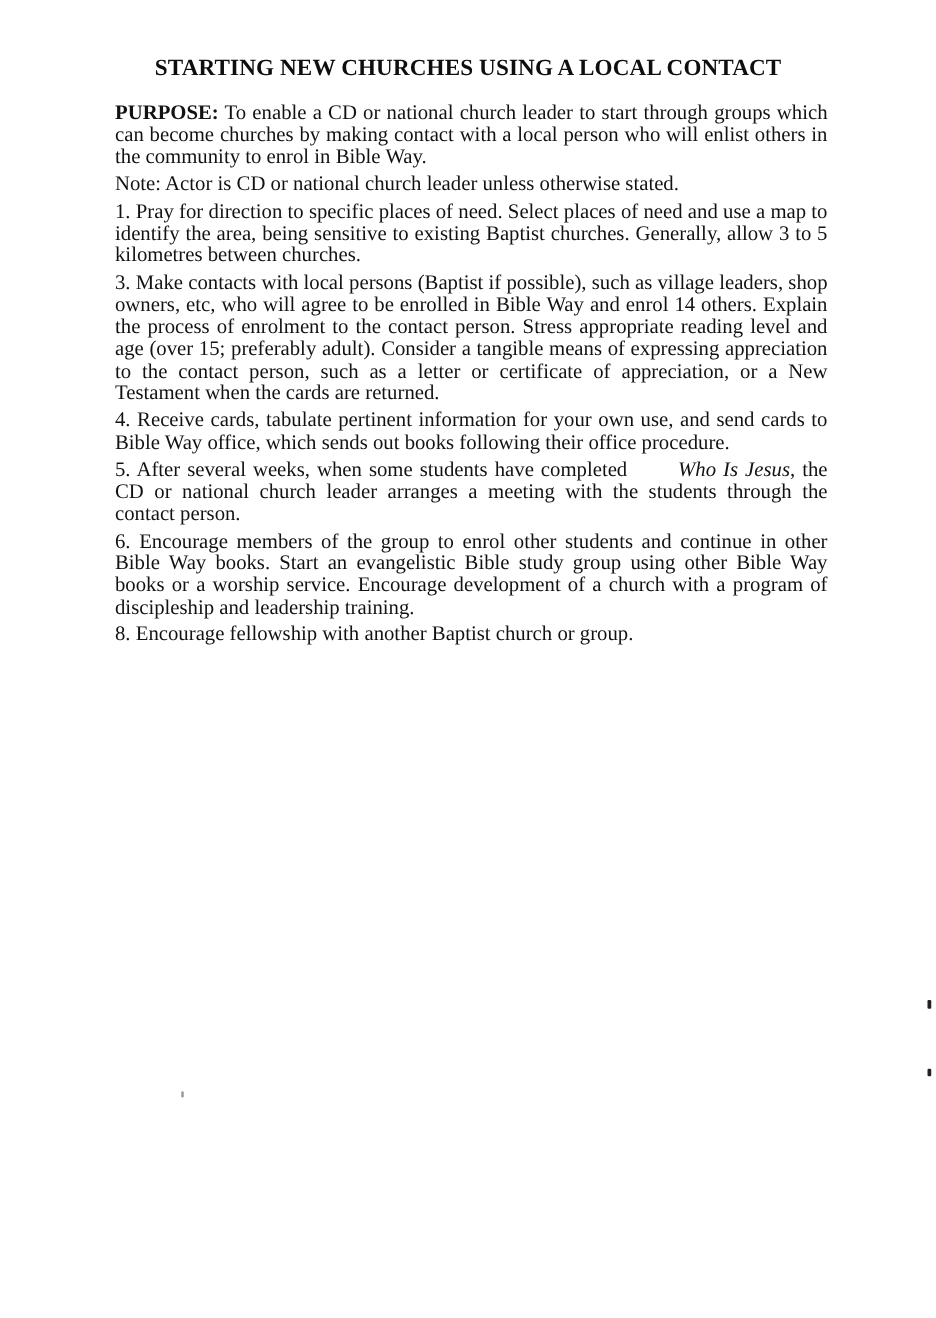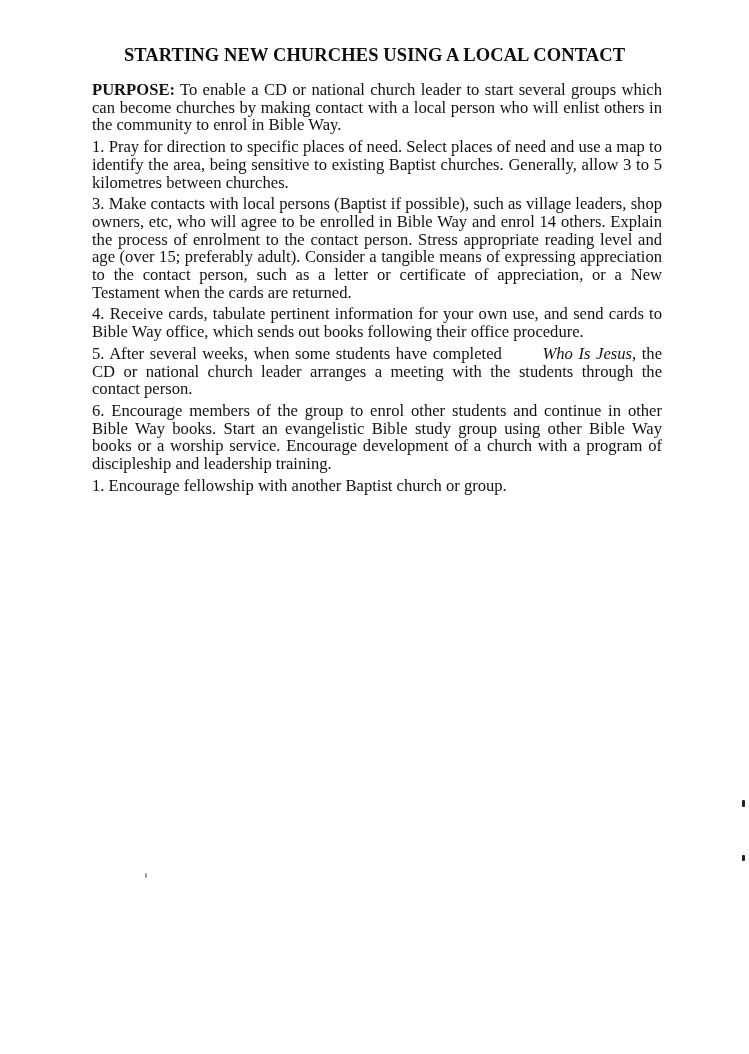--- a/index.html
+++ b/index.html
@@ -78,36 +78,37 @@
   .speck-3 { top: 873px; left: 145px; width: 2px; height: 5px; background: #9a9a9a; }
 </style>
 </head>
 <body>
 
 <div class="page">
 
   <h1 class="title">STARTING NEW CHURCHES USING A LOCAL CONTACT</h1>
 
   <div class="content">
-    <p><b>PURPOSE:</b><span> To enable a CD or national church leader to start several groups which can become churches by making contact with a local person who will enlist others in the community to enrol in Bible Way.</span></p>
+    <p><b>PURPOSE:</b><span> To enable a CD or national church leader to start through groups which can become churches by making contact with a local person who will enlist others in the community to enrol in Bible Way.</span></p>
 
+    <p>Note: Actor is CD or national church leader unless otherwise stated.</p>
 
     <p>1. Pray for direction to specific places of need. Select places of need and use a map to identify the area, being sensitive to existing Baptist churches. Generally, allow 3 to 5 kilometres between churches.</p>
 
 
 
     <p>3. Make contacts with local persons (Baptist if possible), such as village leaders, shop owners, etc, who will agree to be enrolled in Bible Way and enrol 14 others. Explain the process of enrolment to the contact person. Stress appropriate reading level and age (over 15; preferably adult). Consider a tangible means of expressing appreciation to the contact person, such as a letter or certificate of appreciation, or a New Testament when the cards are returned.</p>
 
     <p>4. Receive cards, tabulate pertinent information for your own use, and send cards to Bible Way office, which sends out books following their office procedure.</p>
 
     <p><span>5. After several weeks, when some students have completed </span><i>Who Is Jesus</i><span>, the CD or national church leader arranges a meeting with the students through the contact person.</span></p>
 
     <p>6. Encourage members of the group to enrol other students and continue in other Bible Way books. Start an evangelistic Bible study group using other Bible Way books or a worship service. Encourage development of a church with a program of discipleship and leadership training.</p>
 
-    <p>1. Encourage fellowship with another Baptist church or group.</p>
+    <p>8. Encourage fellowship with another Baptist church or group.</p>
   </div>
 
   <div class="footer-pagenum">4</div>
 
   <div class="footer-rule"></div>
 
   <div class="speck speck-1"></div>
   <div class="speck speck-2"></div>
   <div class="speck speck-3"></div>
 

